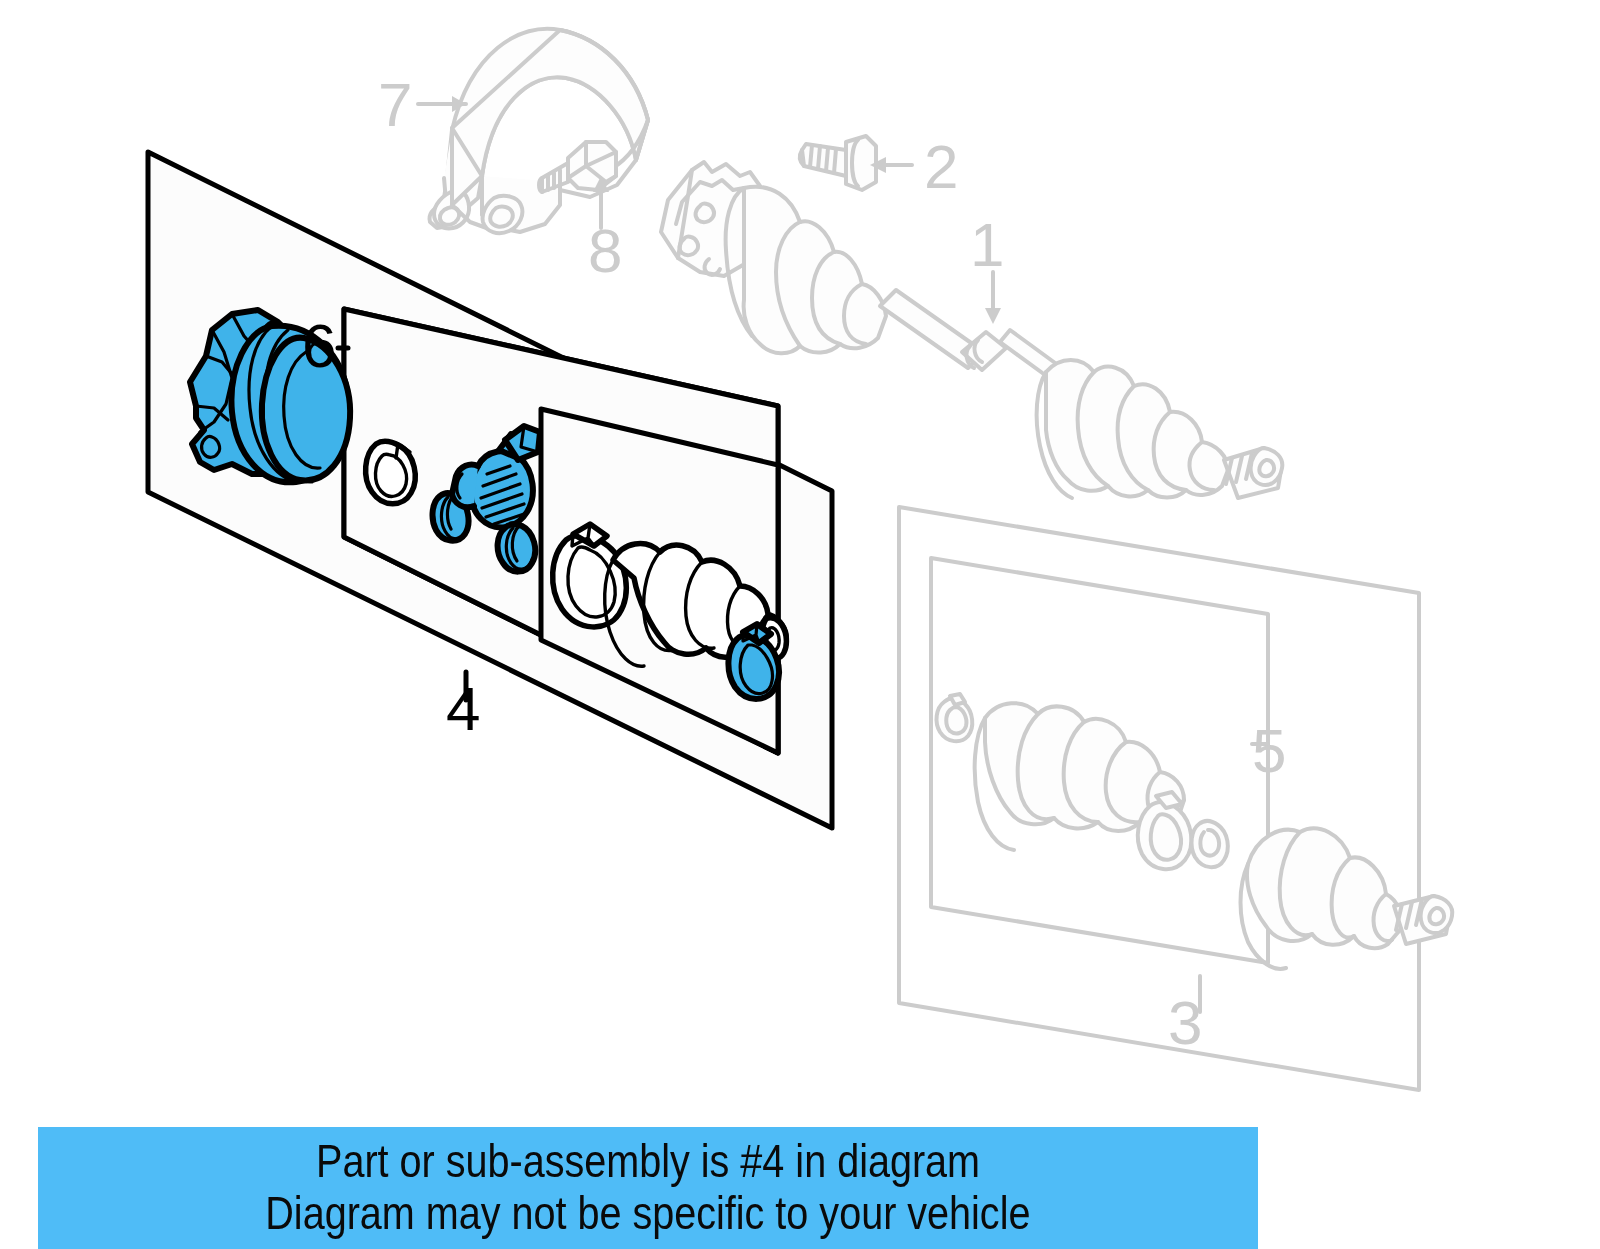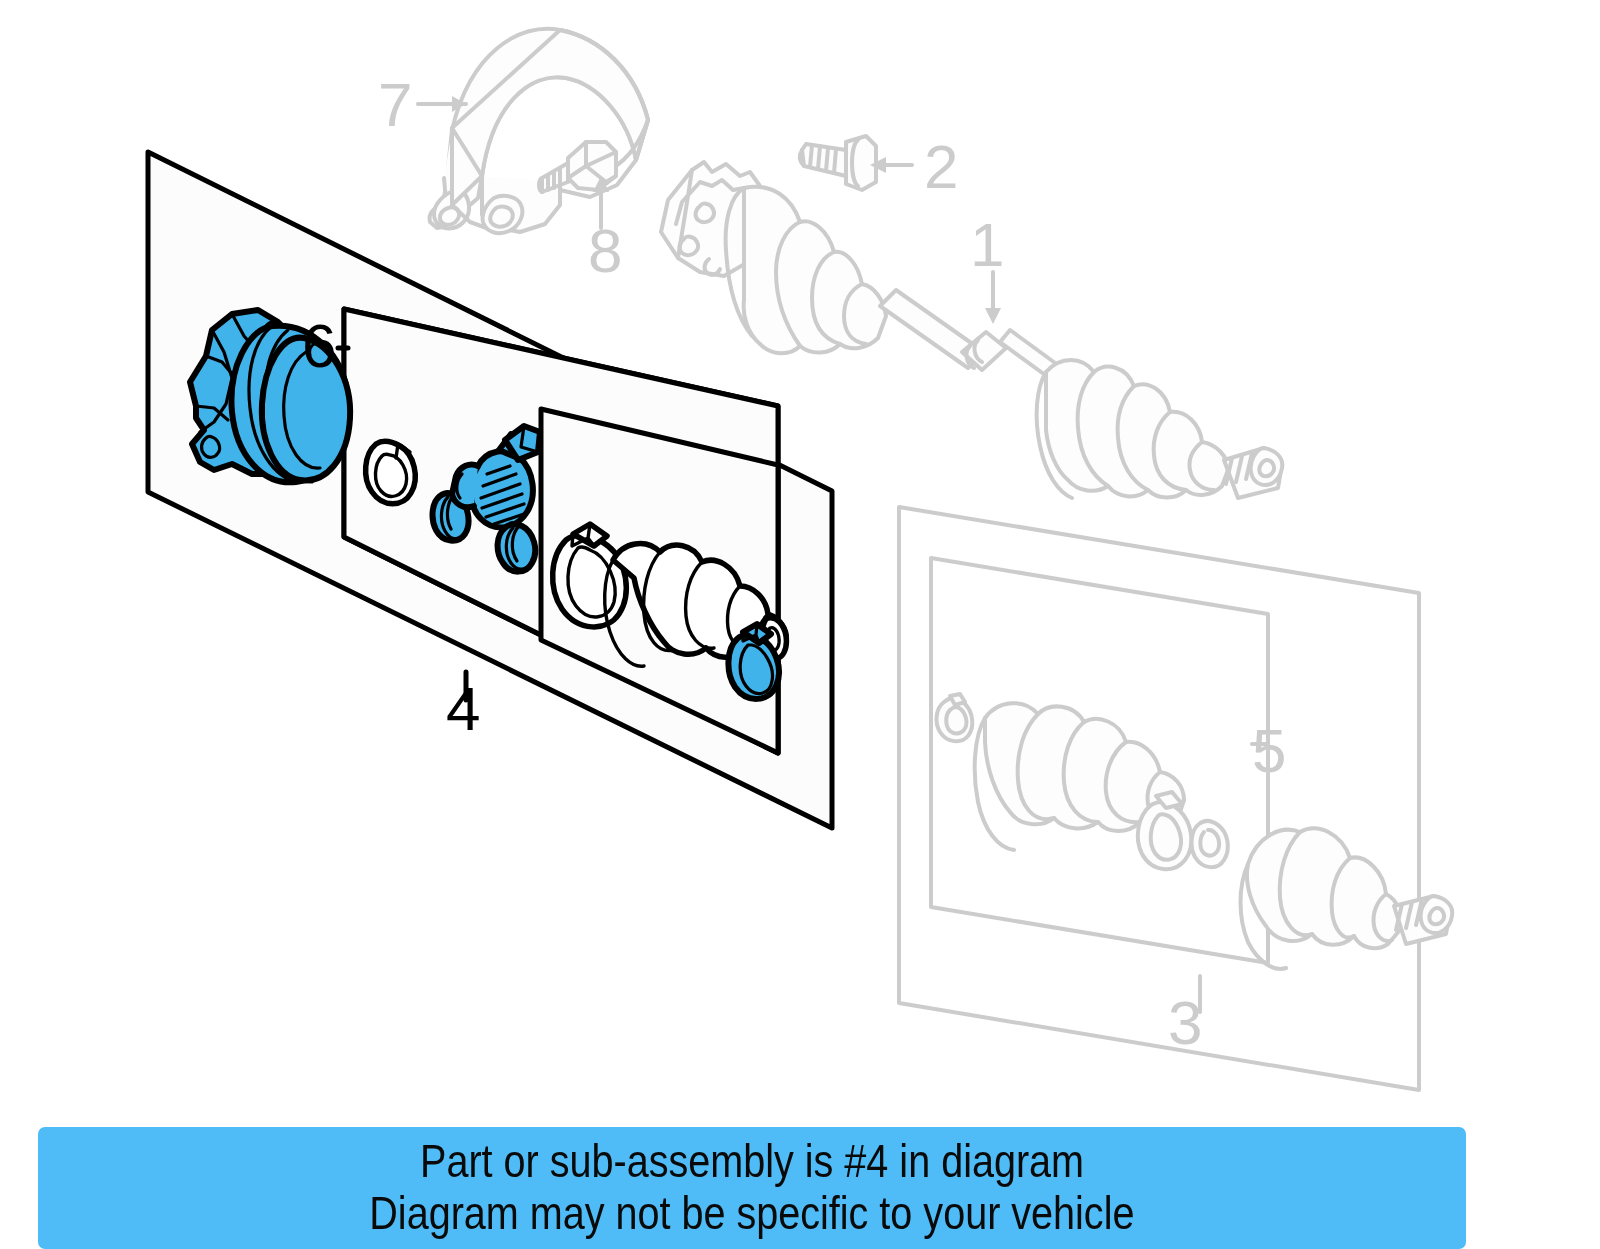--- a/index.html
+++ b/index.html
@@ -1,22 +1,22 @@
 <!DOCTYPE html>
 <html><head>
 <meta charset="utf-8">
 <style>
   html,body{margin:0;padding:0;background:#fff;}
   body{width:1600px;height:1249px;position:relative;overflow:hidden;
        font-family:"Liberation Sans","DejaVu Sans",sans-serif;}
   #stage{position:absolute;left:0;top:0;width:1600px;height:1249px;}
   #diagram{position:absolute;left:0;top:0;width:1600px;height:1249px;}
-  #banner{position:absolute;left:38px;top:1127px;width:1428px;height:122px;
+  #banner{position:absolute;left:38px;top:1127px;width:1220px;height:122px;
           background:#4fbcf7;display:flex;flex-direction:column;
-          align-items:center;justify-content:center;border-radius:7px;}
+          align-items:center;justify-content:center;}
   #banner .line{color:#0a0a0a;font-size:46px;line-height:1.13;
           font-family:"Liberation Sans","DejaVu Sans",sans-serif;
           font-stretch:condensed;transform:scaleX(0.86);
           transform-origin:center center;white-space:nowrap;letter-spacing:0px;}
 </style>
 </head>
 <body>
 
 <div id="stage">
 

